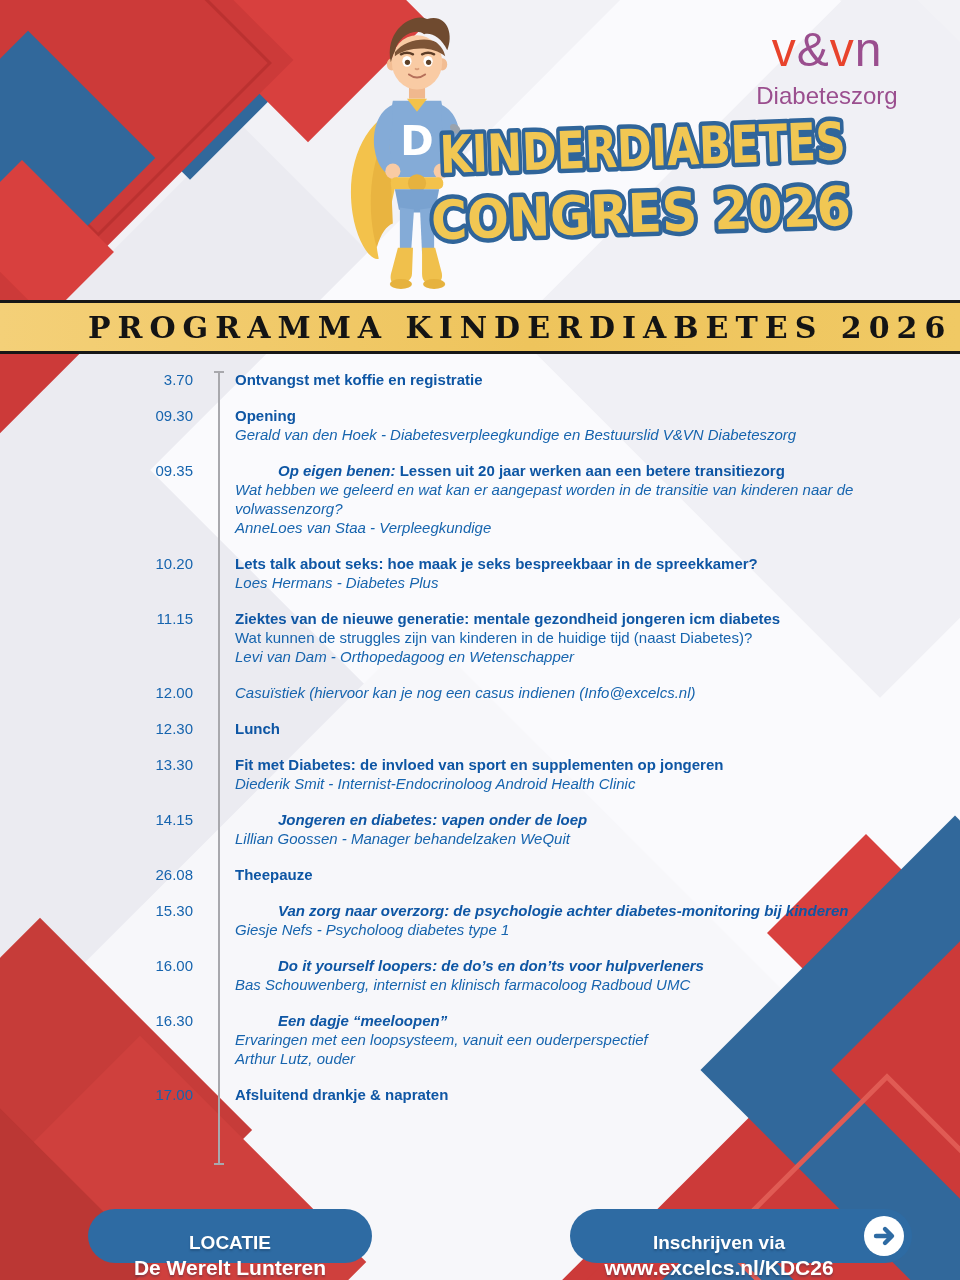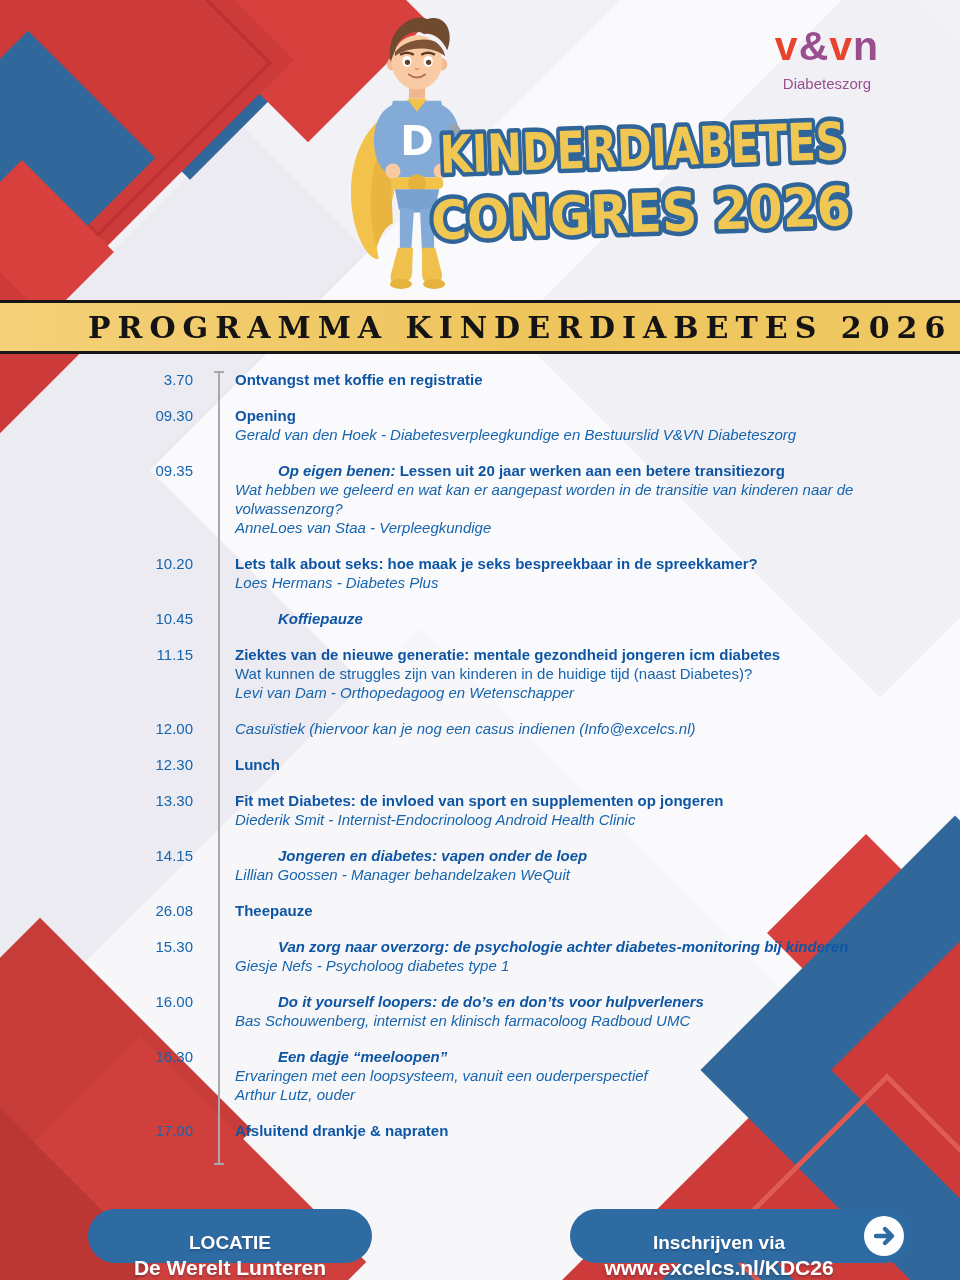--- a/index.html
+++ b/index.html
@@ -7,24 +7,24 @@
        background:#f2f2f6;font-family:"Liberation Sans",sans-serif;}
   .stage{position:absolute;inset:0;width:960px;height:1280px;overflow:hidden;}
 
   
   .bg{position:absolute;inset:0;z-index:0;overflow:hidden;}
   .d{position:absolute;transform:rotate(45deg);}
   .sq{width:var(--s);height:var(--s);}
 
   
   .logo{position:absolute;top:26px;right:28px;width:210px;text-align:center;z-index:2;}
-  .logo .word{font-size:41px;font-weight:700;letter-spacing:1px;line-height:1;}
+  .logo .word{font-size:48px;font-weight:400;letter-spacing:1px;line-height:1;}
   .logo .lr{color:var(--logo_red,#e8432c);}
   .logo .lp{color:var(--logo_purple,#9a4e8e);}
-  .logo .sub{margin-top:8px;font-size:15px;color:var(--logo_purple,#9a4e8e);}
+  .logo .sub{margin-top:8px;font-size:24px;color:var(--logo_purple,#9a4e8e);}
 
   .title-svg{position:absolute;left:418px;top:108px;z-index:2;}
   .title-svg text{font-family:"DejaVu Sans",sans-serif;font-weight:bold;
                   fill:var(--gold_letter,#f1c753);stroke:var(--blue_outline,#30659a);
                   stroke-width:9px;paint-order:stroke;stroke-linejoin:round;}
 
   .mascot{position:absolute;left:326px;top:10px;z-index:2;}
 
   
   .banner{position:absolute;left:0;top:300px;width:960px;height:48px;z-index:3;
@@ -171,26 +171,20 @@
           </div>
         </div>
         <div class="row">
           <div class="time">10.20</div>
           <div class="content">
             <div class="line"><span class="s-b">Lets talk about seks: hoe maak je seks bespreekbaar in de spreekkamer?</span></div>
             <div class="line"><span class="s-i">Loes Hermans - Diabetes Plus</span></div>
           </div>
         </div>
         <div class="row">
-          <div class="time">10.45</div>
-          <div class="content">
-            <div class="line"><span class="s-bi">Koffiepauze</span></div>
-          </div>
-        </div>
-        <div class="row">
           <div class="time">11.15</div>
           <div class="content">
             <div class="line"><span class="s-b">Ziektes van de nieuwe generatie: mentale gezondheid jongeren icm diabetes</span></div>
             <div class="line"><span class="s-r">Wat kunnen de struggles zijn van kinderen in de huidige tijd (naast Diabetes)?</span></div>
             <div class="line"><span class="s-i">Levi van Dam - Orthopedagoog en Wetenschapper</span></div>
           </div>
         </div>
         <div class="row">
           <div class="time">12.00</div>
           <div class="content">

